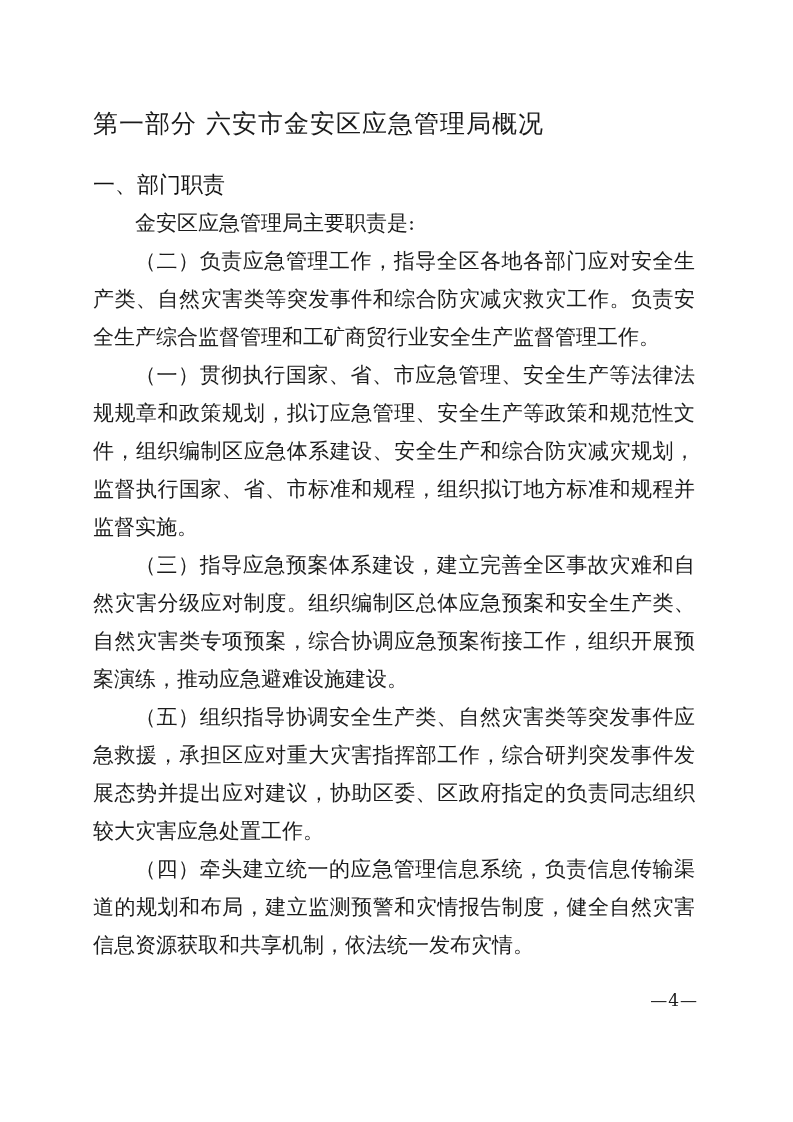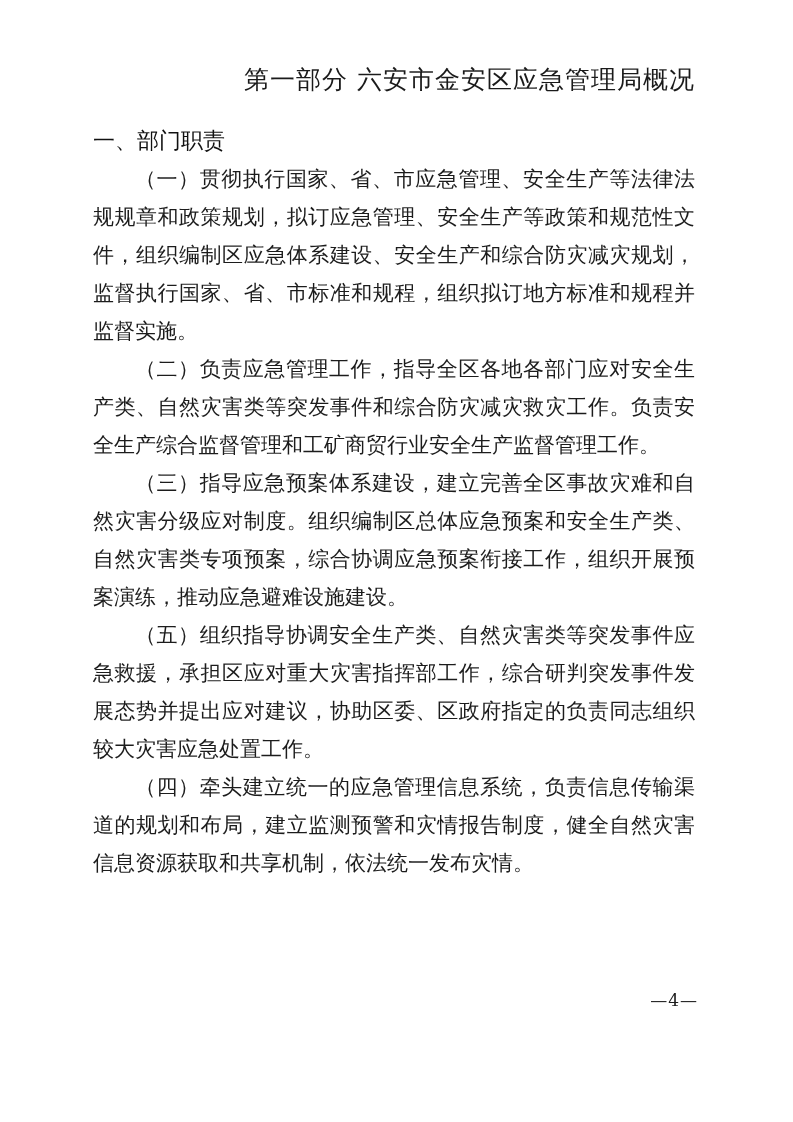--- a/index.html
+++ b/index.html
@@ -18,25 +18,25 @@
     font-family: "DejaVu Serif", "Liberation Serif", serif;
   }
   .content {
     position: absolute;
     left: 93px;
     top: 0;
     width: 602px;
   }
   .doc-title {
     margin: 0;
-    padding-top: 64px;
+    padding-top: 108px;
     font-size: 25px;
     font-weight: 400;
     line-height: 32px;
-    text-align: right;
+    text-align: left;
     letter-spacing: 1px;
     color: #1a1a1a;
     font-family: "DejaVu Serif", "Liberation Serif", serif;
   }
   .section-heading {
     margin: 26px 0 0 0;
     font-size: 22px;
     font-weight: 400;
     line-height: 38px;
     color: #111111;
@@ -63,22 +63,23 @@
     font-family: "DejaVu Serif", "Liberation Serif", serif;
   }
 </style>
 </head>
 <body>
 
 <div class="sheet">
   <div class="content">
     <h1 class="doc-title">第一部分 六安市金安区应急管理局概况</h1>
     <h2 class="section-heading">一、部门职责</h2>
+    <p class="body-para">金安区应急管理局主要职责是:</p>
     <div id="paragraphs">
+        <p class="body-para">（二）负责应急管理工作，指导全区各地各部门应对安全生产类、自然灾害类等突发事件和综合防灾减灾救灾工作。负责安全生产综合监督管理和工矿商贸行业安全生产监督管理工作。</p>
         <p class="body-para">（一）贯彻执行国家、省、市应急管理、安全生产等法律法规规章和政策规划，拟订应急管理、安全生产等政策和规范性文件，组织编制区应急体系建设、安全生产和综合防灾减灾规划，监督执行国家、省、市标准和规程，组织拟订地方标准和规程并监督实施。</p>
-        <p class="body-para">（二）负责应急管理工作，指导全区各地各部门应对安全生产类、自然灾害类等突发事件和综合防灾减灾救灾工作。负责安全生产综合监督管理和工矿商贸行业安全生产监督管理工作。</p>
         <p class="body-para">（三）指导应急预案体系建设，建立完善全区事故灾难和自然灾害分级应对制度。组织编制区总体应急预案和安全生产类、自然灾害类专项预案，综合协调应急预案衔接工作，组织开展预案演练，推动应急避难设施建设。</p>
         <p class="body-para">（五）组织指导协调安全生产类、自然灾害类等突发事件应急救援，承担区应对重大灾害指挥部工作，综合研判突发事件发展态势并提出应对建议，协助区委、区政府指定的负责同志组织较大灾害应急处置工作。</p>
         <p class="body-para">（四）牵头建立统一的应急管理信息系统，负责信息传输渠道的规划和布局，建立监测预警和灾情报告制度，健全自然灾害信息资源获取和共享机制，依法统一发布灾情。</p>
       </div>
   </div>
   <div class="page-number">—4—</div>
 </div>
 
 </body></html>

